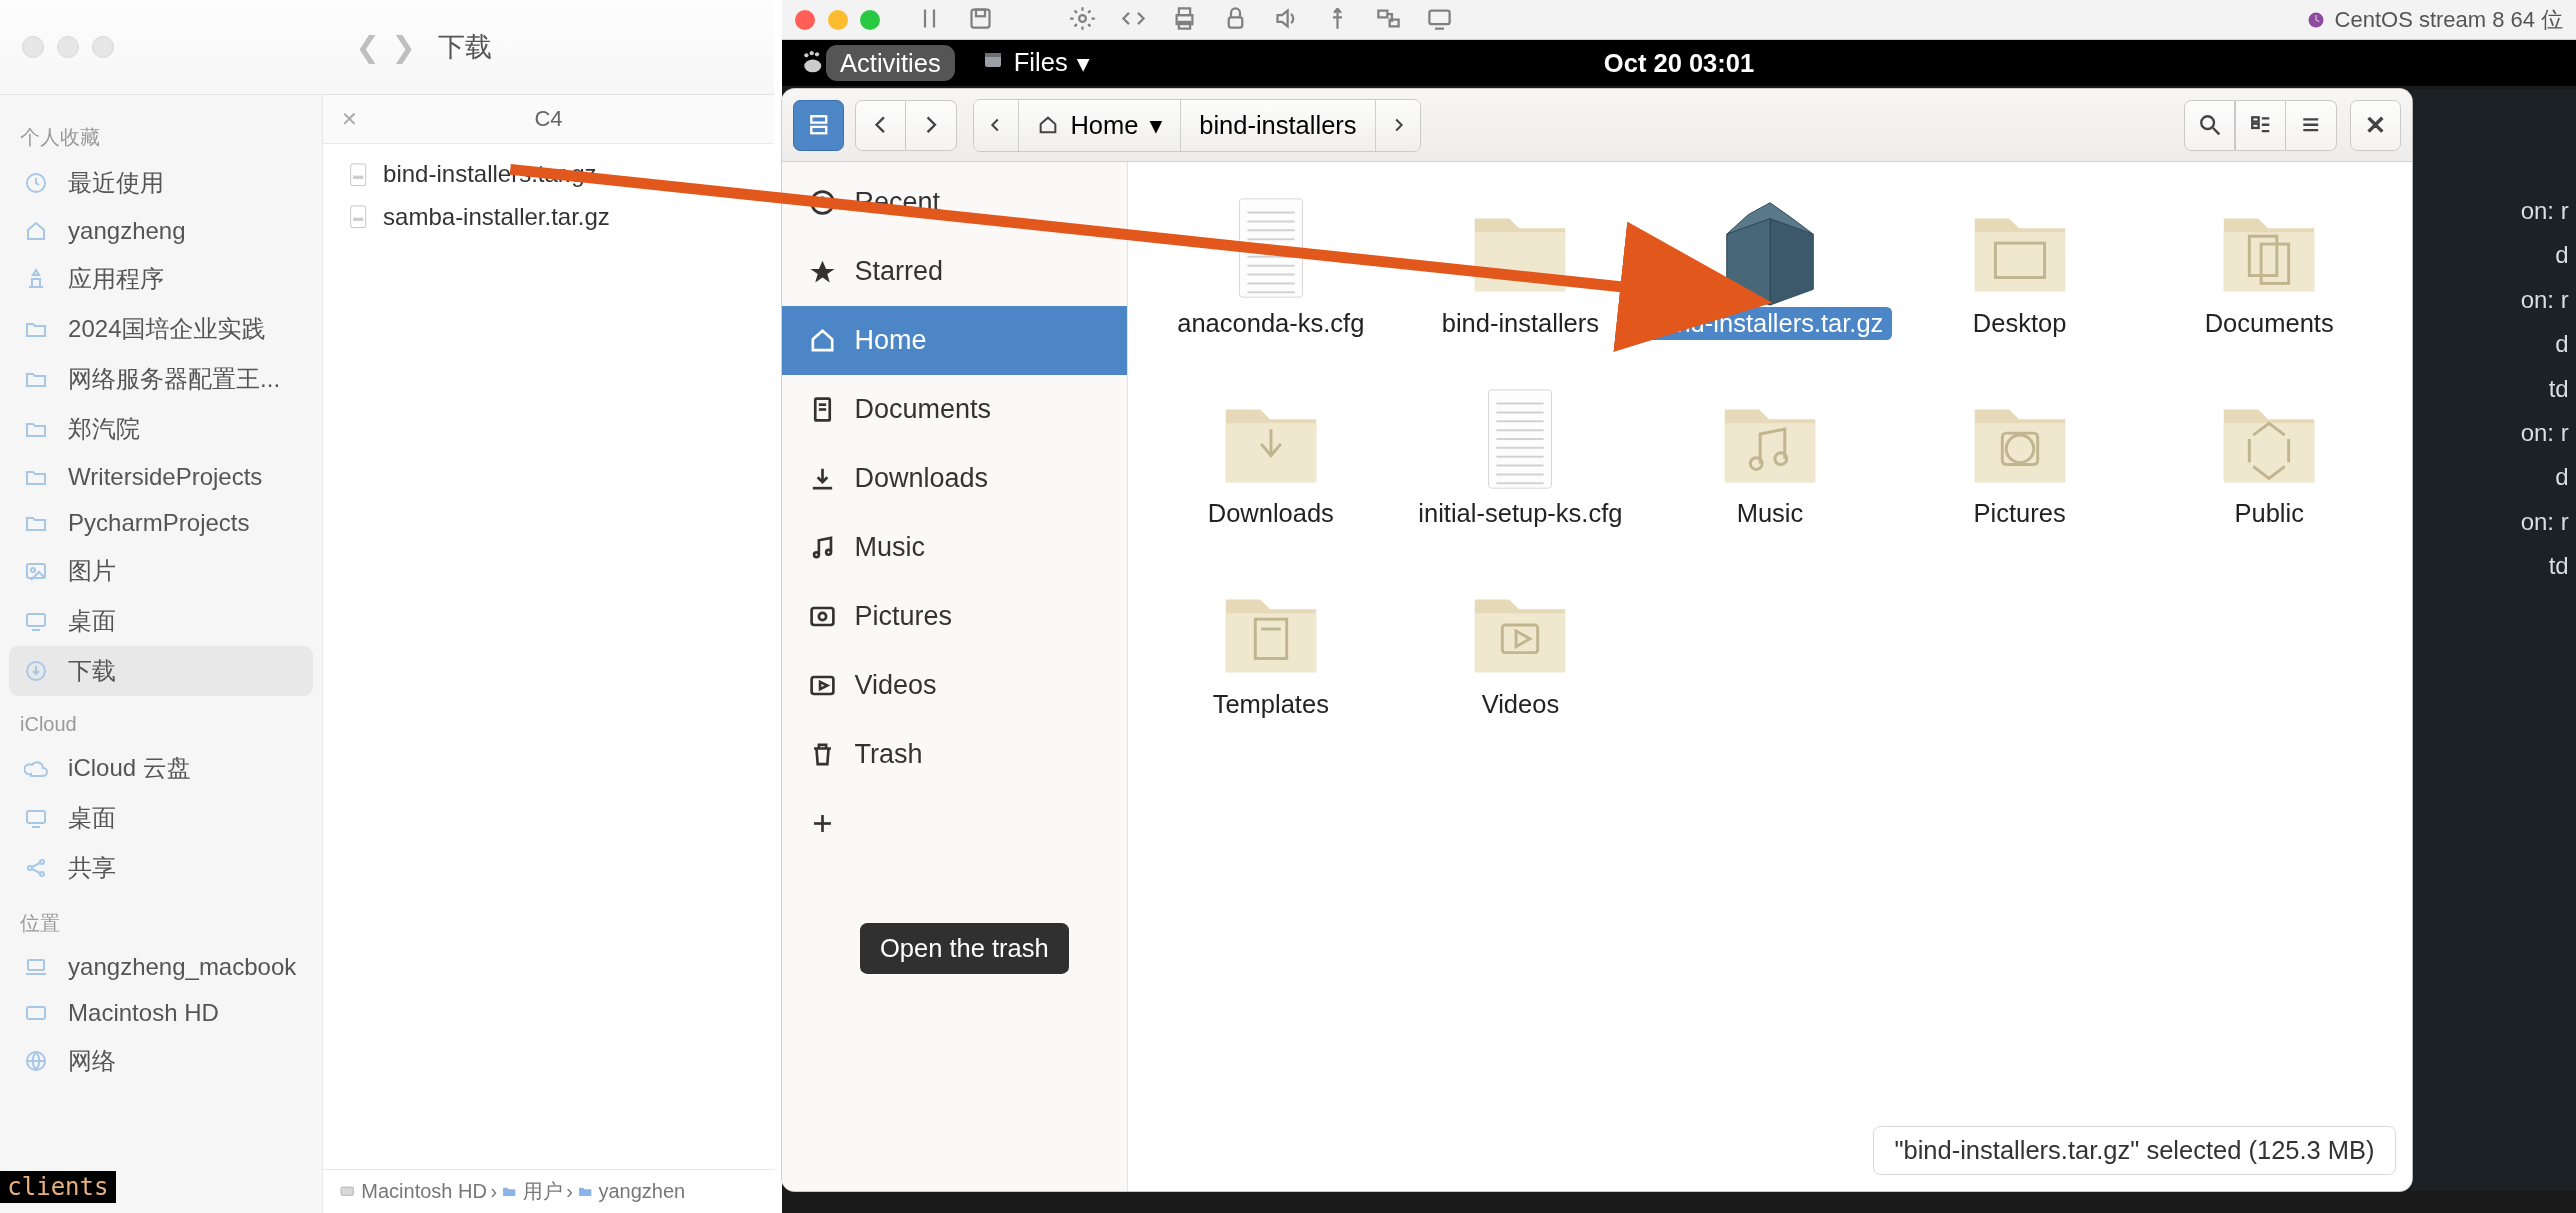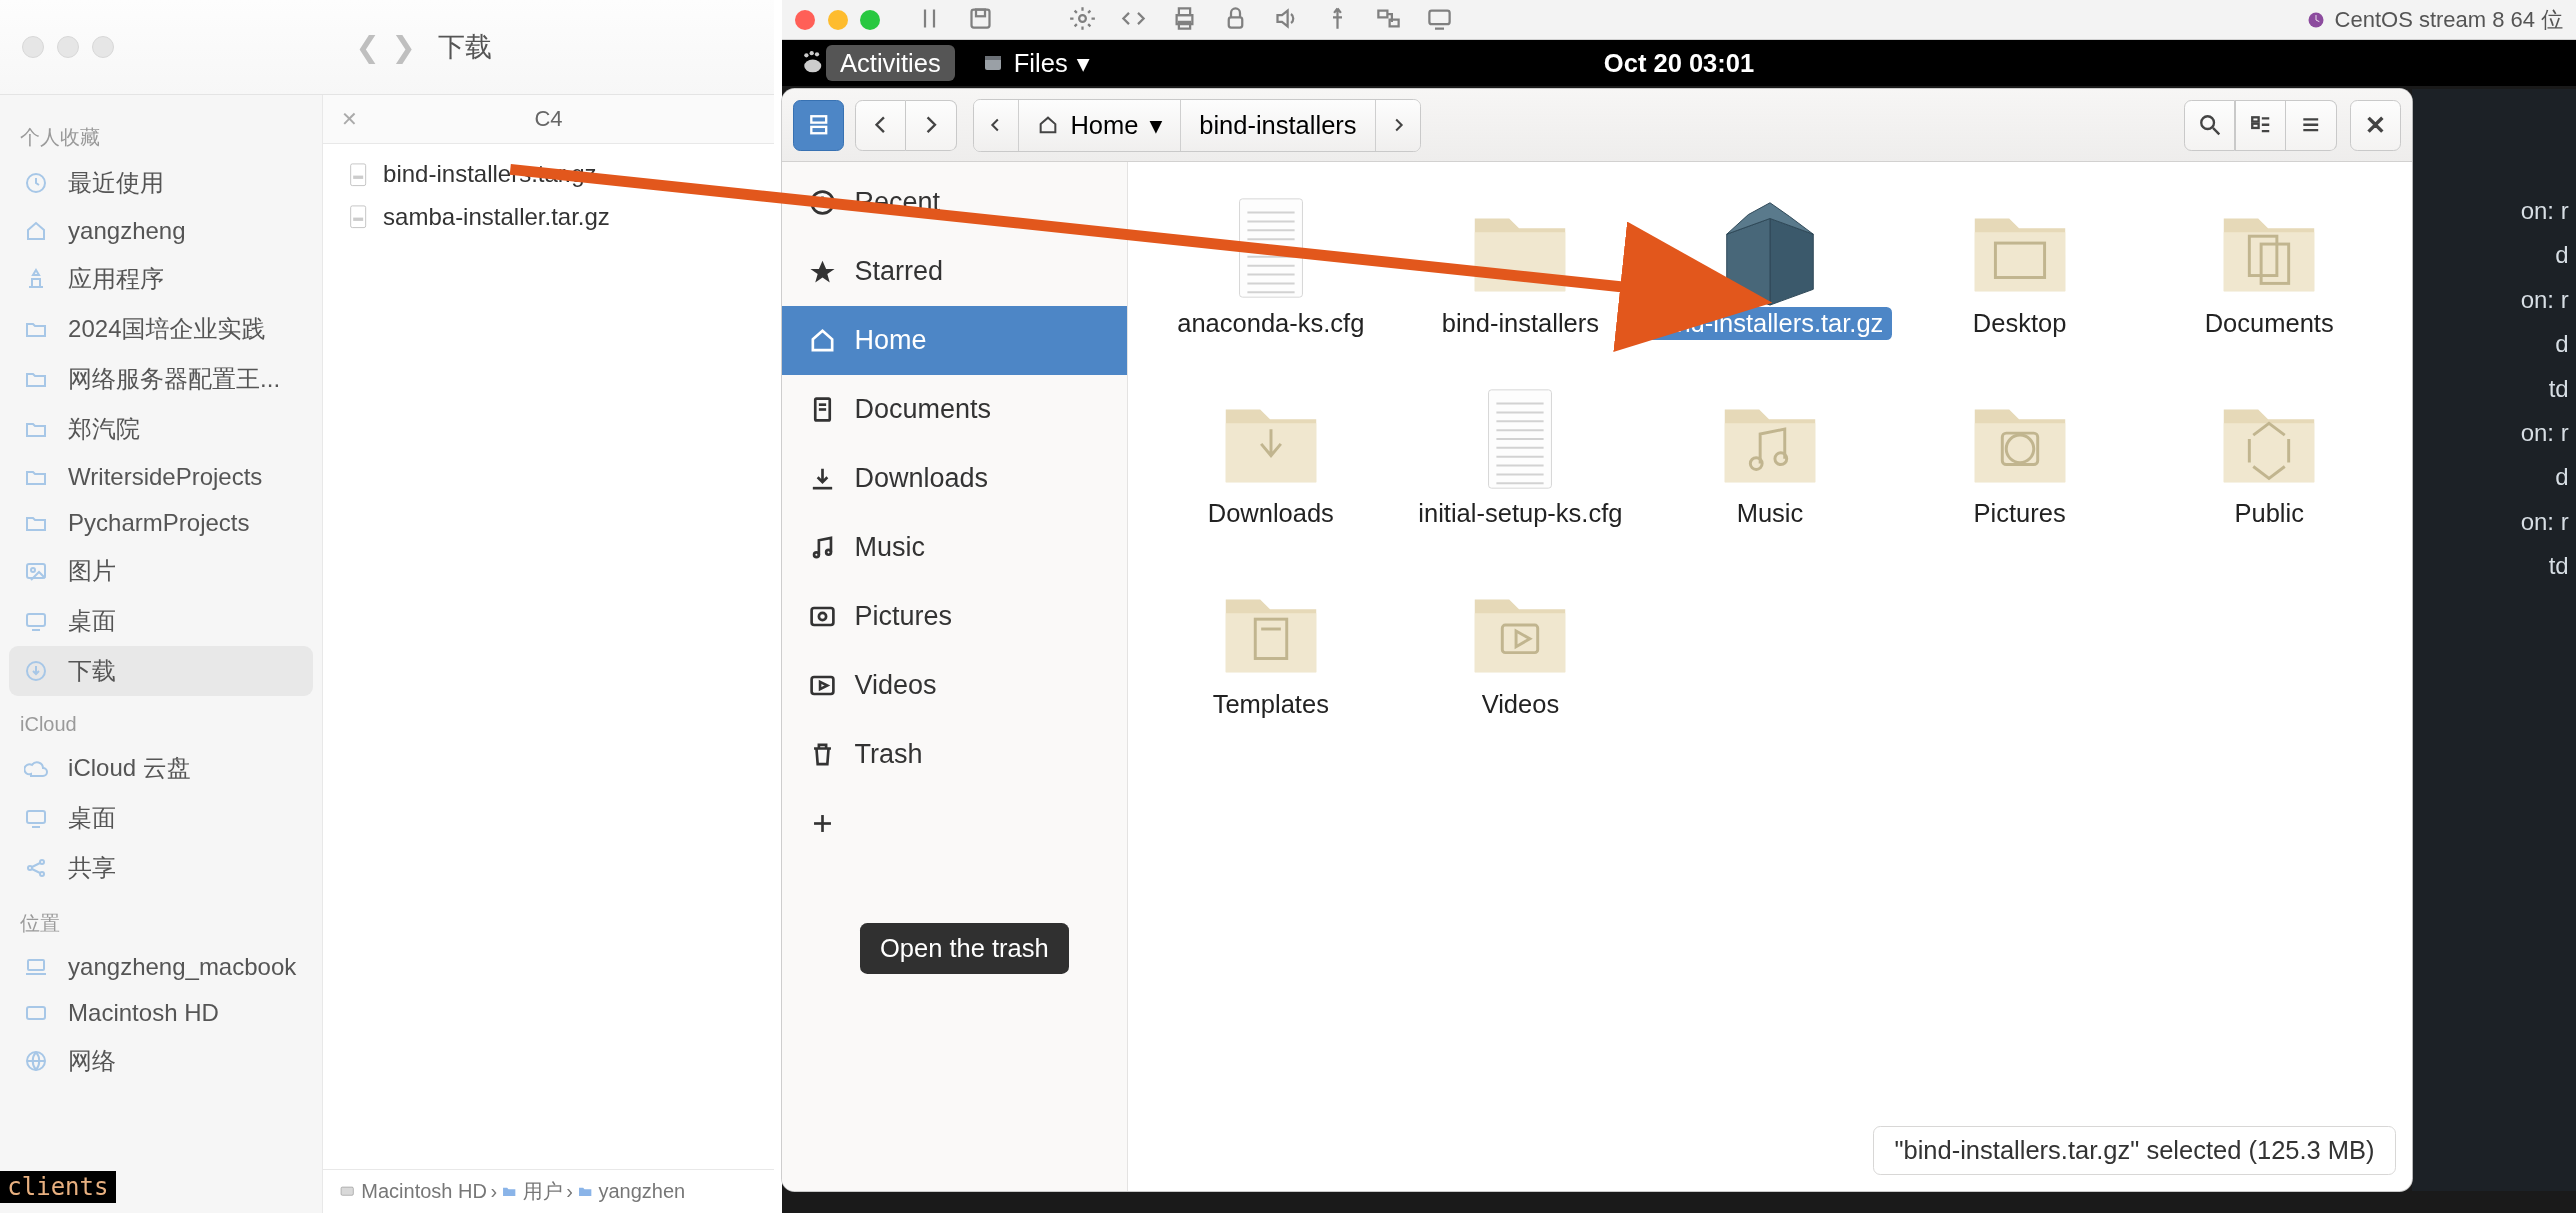--- a/index.html
+++ b/index.html
@@ -44,23 +44,23 @@
 .dyel { background: #febc2e; }
 .dgrn { background: #28c840; }
 .vm-icos { display: flex; gap: 24px; color: #808080; }
 .vm-icos svg { width: 27px; height: 27px; stroke: currentColor; fill: none; stroke-width: 2; }
 .vm-spacer { flex: 1; }
 .vm-name { display: flex; align-items: center; gap: 9px; font-size: 22px; color: #555; }
 .vm-name svg { width: 20px; height: 20px; }
 
 
 .gnome-panel { height: 46px; background: #000; display: flex; align-items: center; padding: 0 18px; color: #fff; font-size: 25.5px; }
-.gpill { padding: 3.6px 14.6px; border-radius: 6px; text-align: center; }
+.gpill { padding: 3.6px 14.6px; border-radius: 11px; text-align: center; }
 .gpill.act { background: #555; }
-.gfiles { display: flex; align-items: center; gap: 9px; margin-left: 25.5px; }
+.gfiles { display: flex; align-items: flex-start; gap: 9px; margin-left: 25.5px; }
 .gfiles svg { width: 24px; height: 24px; fill: #bbb; }
 .gclock { position: absolute; left: 50%; transform: translateX(-50%); font-weight: 600; }
 
 
 .files-window { position: absolute; left: 0; top: 89px; width: 1630px; height: 1102px; background: #fff; border-radius: 12.8px; box-shadow: 0 0 0 0.9px #c9c9c9; overflow: hidden; }
 .fw-header { height: 73px; background: linear-gradient(#f7f6f5,#eeedec); border-bottom: 0.9px solid #d2d1d0; display: flex; align-items: center; padding: 0 11px; }
 .hbtn { height: 51px; min-width: 51px; border: 0.9px solid #c9c9c9; border-radius: 7.3px; background: linear-gradient(#fdfdfd,#f4f3f2); display: flex; align-items: center; justify-content: center; color: #444; }
 .hbtn.bluebg { background: #4d86c6; border-color: #3771b2; color: #fff; }
 .hbtn svg { width: 25.5px; height: 25.5px; stroke: currentColor; fill: none; stroke-width: 2.2; }
 .hbtn-grp { display: flex; }

